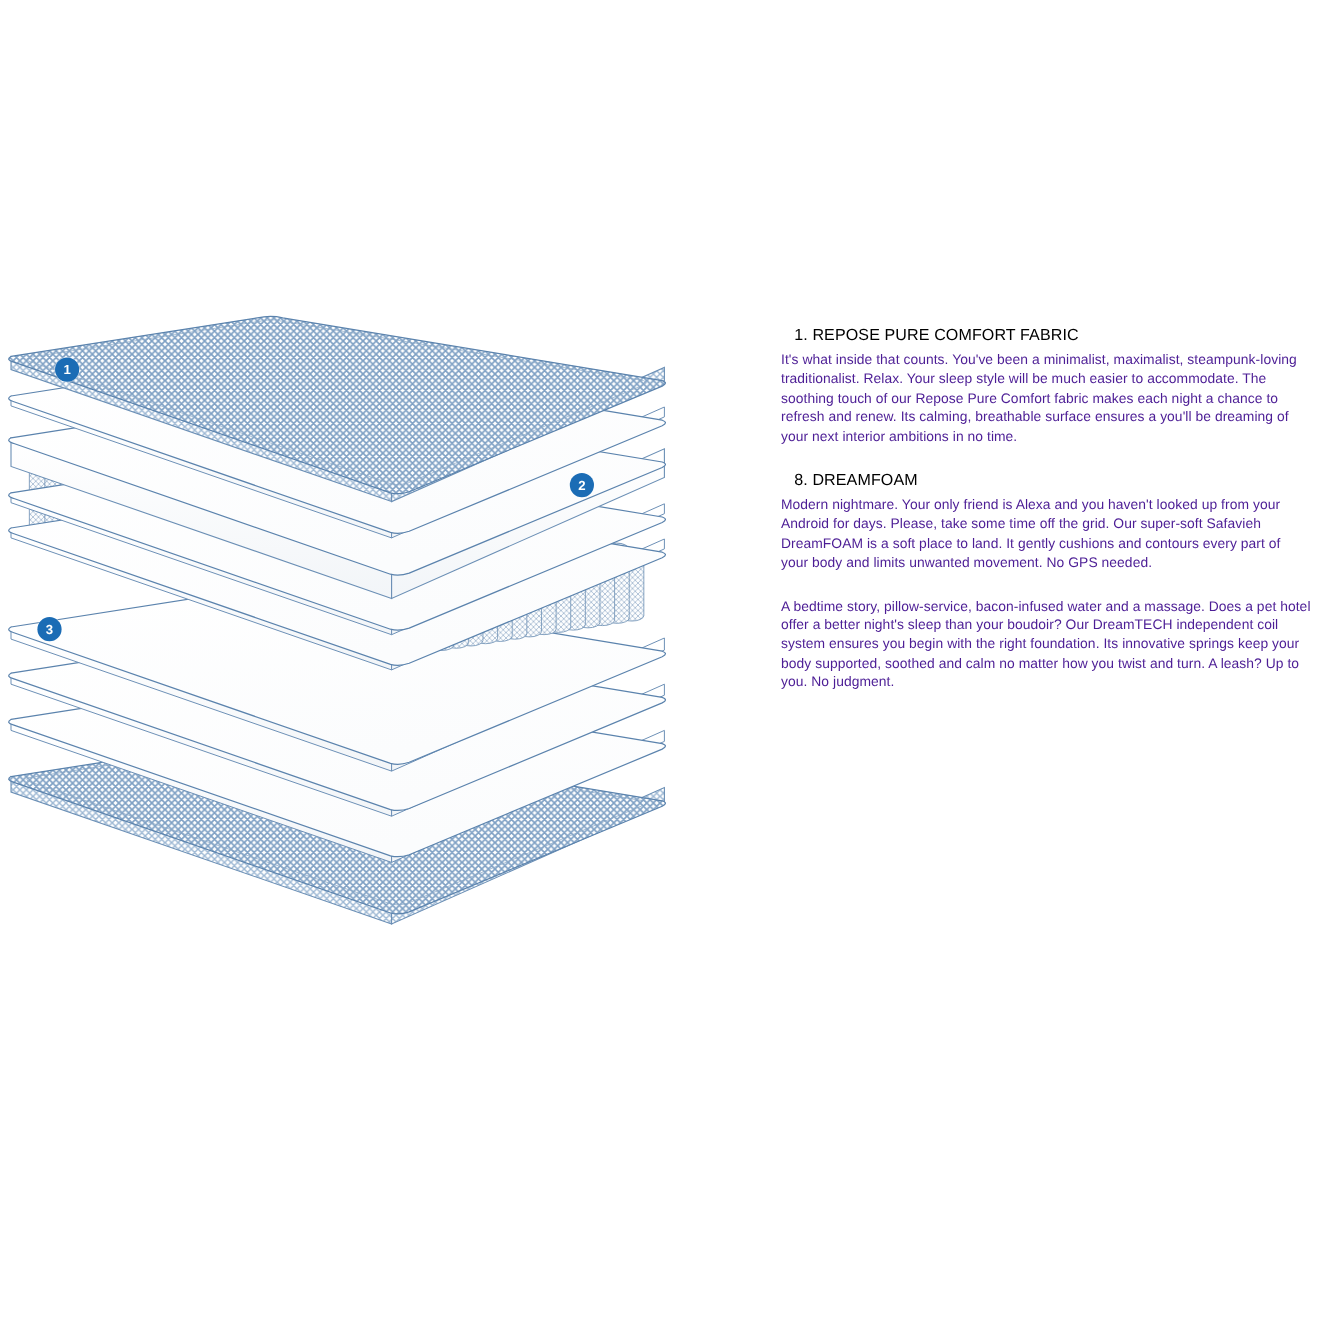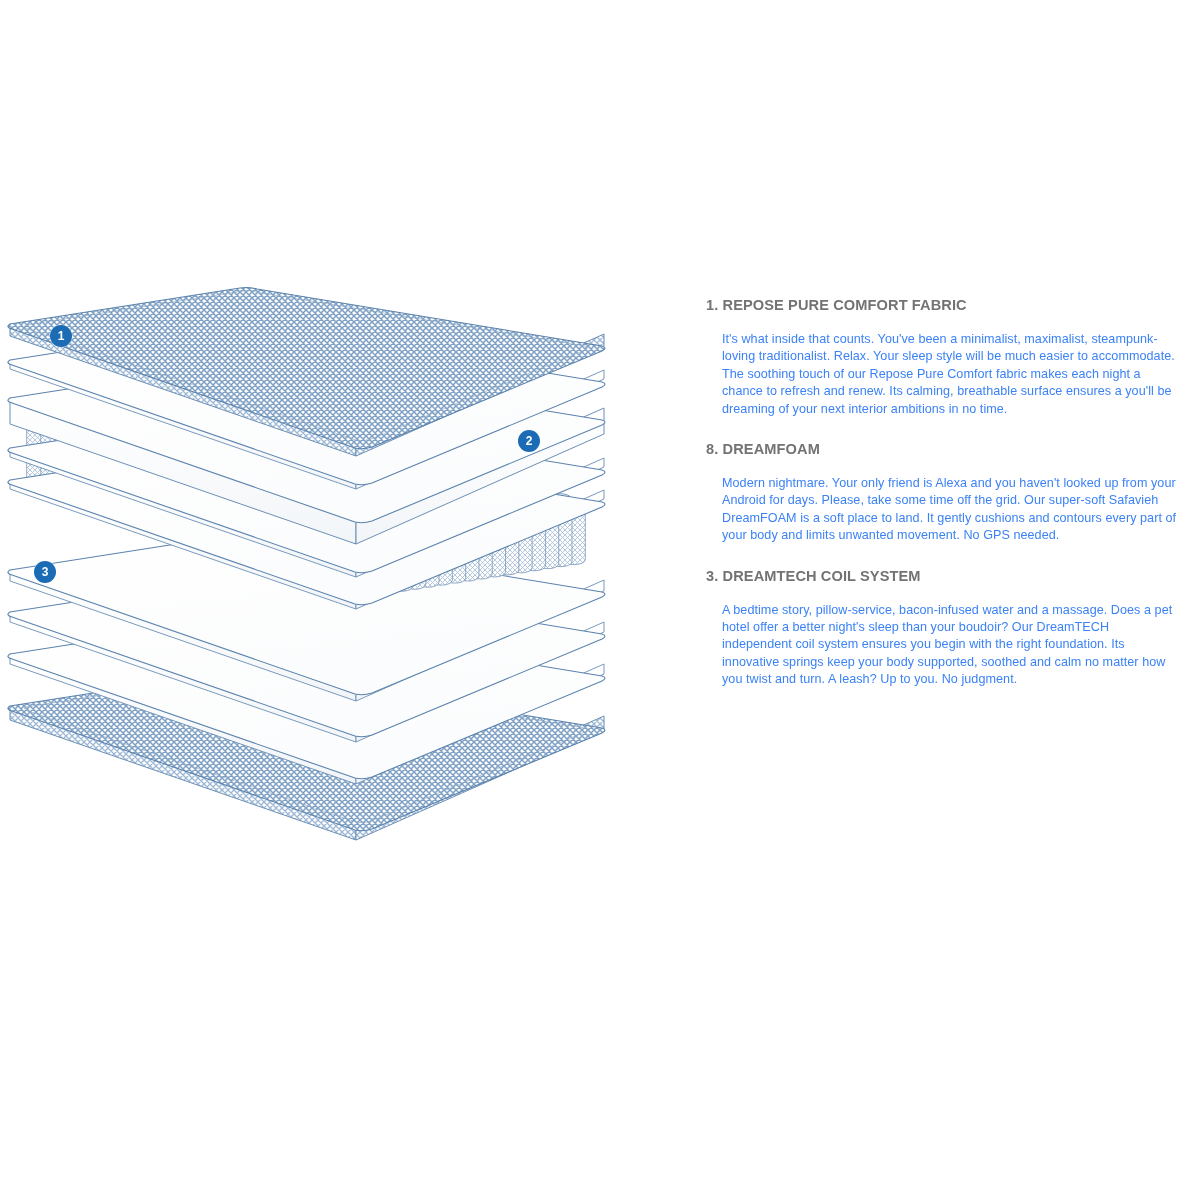--- a/index.html
+++ b/index.html
@@ -44,30 +44,30 @@
   .feature-block {
     margin: 0 0 22px 0;
   }
   .feature-block:last-child {
     margin-bottom: 0;
   }
   .feature-title {
     font-size: 14.6px;
     line-height: 19px;
     letter-spacing: 0.1px;
-    color: #737373;
-    font-weight: 700;
-    margin: 0 0 2px 0;
+    color: #000000;
+    font-weight: 400;
+    margin: 0 0 2px 16px;
     white-space: nowrap;
   }
   .feature-body {
     font-size: 12.6px;
     line-height: 17.4px;
-    color: #3b82f6;
-    margin: 16px;
+    color: #4c1d95;
+    margin: 4px;
     letter-spacing: 0.05px;
   }
   
   .badge {
     position: absolute;
     width: 22px;
     height: 22px;
     border-radius: 50%;
     background: #1b6cb5;
     color: #ffffff;
@@ -1844,18 +1844,17 @@
       <h3 class="feature-title">1. REPOSE PURE COMFORT FABRIC</h3>
       <p class="feature-body">It's what inside that counts. You've been a minimalist, maximalist, steampunk-loving traditionalist. Relax. Your sleep style will be much easier to accommodate. The soothing touch of our Repose Pure Comfort fabric makes each night a chance to refresh and renew. Its calming, breathable surface ensures a you'll be dreaming of your next interior ambitions in no time.</p>
     </div>
 
     <div class="feature-block">
       <h3 class="feature-title">8. DREAMFOAM</h3>
       <p class="feature-body">Modern nightmare. Your only friend is Alexa and you haven't looked up from your Android for days. Please, take some time off the grid. Our super-soft Safavieh DreamFOAM is a soft place to land. It gently cushions and contours every part of your body and limits unwanted movement. No GPS needed.</p>
     </div>
 
     <div class="feature-block">
-      <h3 class="feature-title">3. DREAMTECH COIL SYSTEM</h3>
       <p class="feature-body">A bedtime story, pillow-service, bacon-infused water and a massage. Does a pet hotel offer a better night's sleep than your boudoir? Our DreamTECH independent coil system ensures you begin with the right foundation. Its innovative springs keep your body supported, soothed and calm no matter how you twist and turn. A leash? Up to you. No judgment.</p>
     </div>
 
   </div>
 </div>
 
 </body></html>

